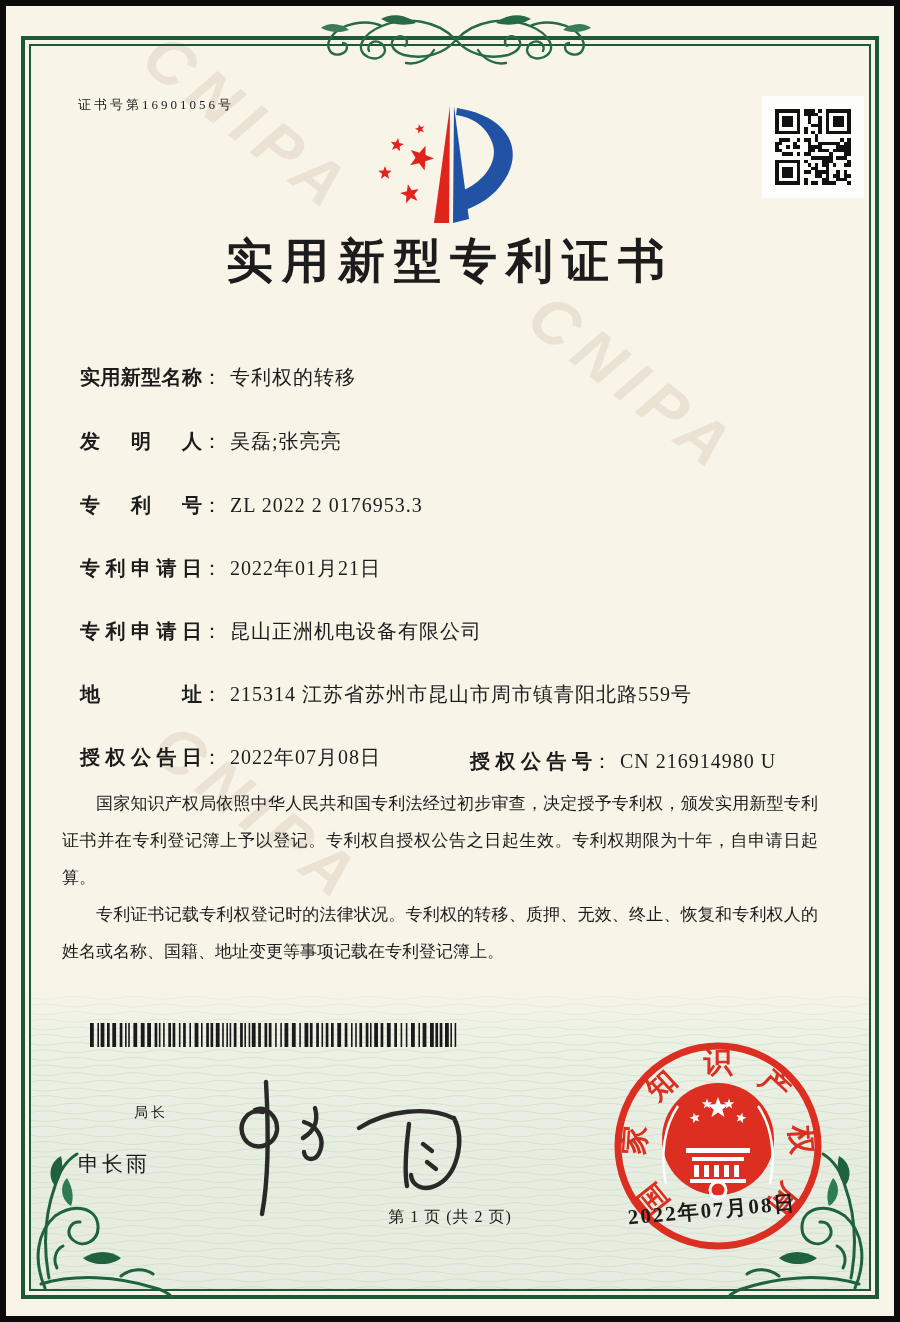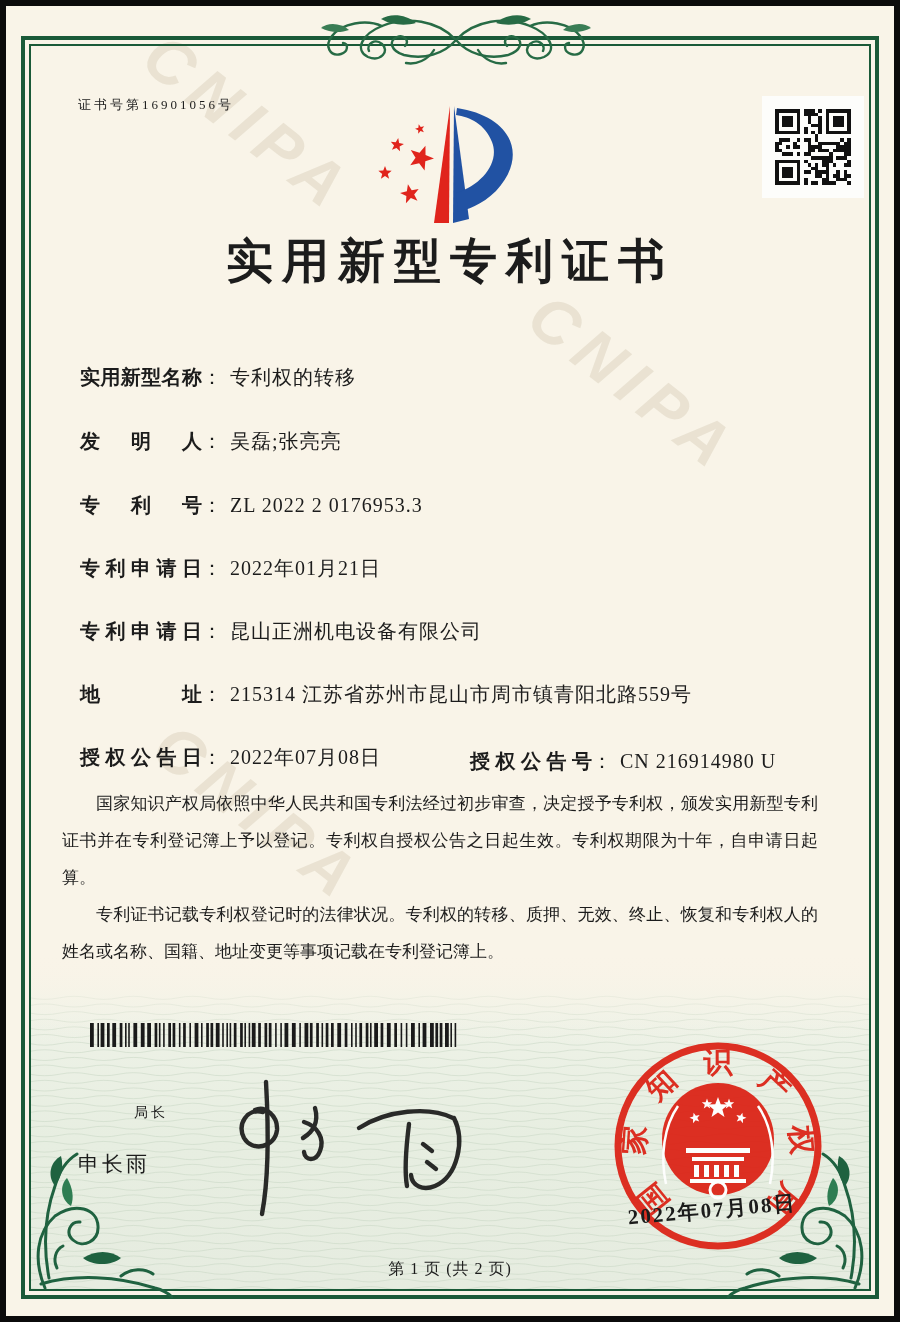--- a/index.html
+++ b/index.html
@@ -49,21 +49,21 @@
   .signer-title{position:absolute; left:80px; top:1098px; font-size:14px; letter-spacing:3px; z-index:2;margin-left:48px;}
   .signer-name{position:absolute; left:72px; top:1144px; font-size:21px; letter-spacing:3px; z-index:2;}
   .signature{position:absolute; left:205px; top:1060px; z-index:4;}
   
   .seal{position:absolute; left:604px; top:1032px; width:216px; height:216px; z-index:6; opacity:.95;}
   .seal svg{mix-blend-mode:multiply;}
   .seal-date{position:absolute; left:-28px; top:158px; width:260px; text-align:center;
       font-size:21px; font-weight:700; letter-spacing:2px; color:#111;
       transform:rotate(-5deg); z-index:7;}
   
-  .pagefoot{position:absolute; left:0; right:0; top:1253px; text-align:center;
+  .pagefoot{position:absolute; left:0; right:0; top:1201px; text-align:center;
       font-size:16px; letter-spacing:1px; z-index:2;}
   
   .fl-top{position:absolute; left:280px; top:4px; z-index:4;}
   .corner{position:absolute; z-index:4;}
   .corner.bl{left:17px; bottom:18px;}
   .corner.br{right:17px; bottom:18px; transform:scaleX(-1);}
 </style>
 </head>
 <body>
 

